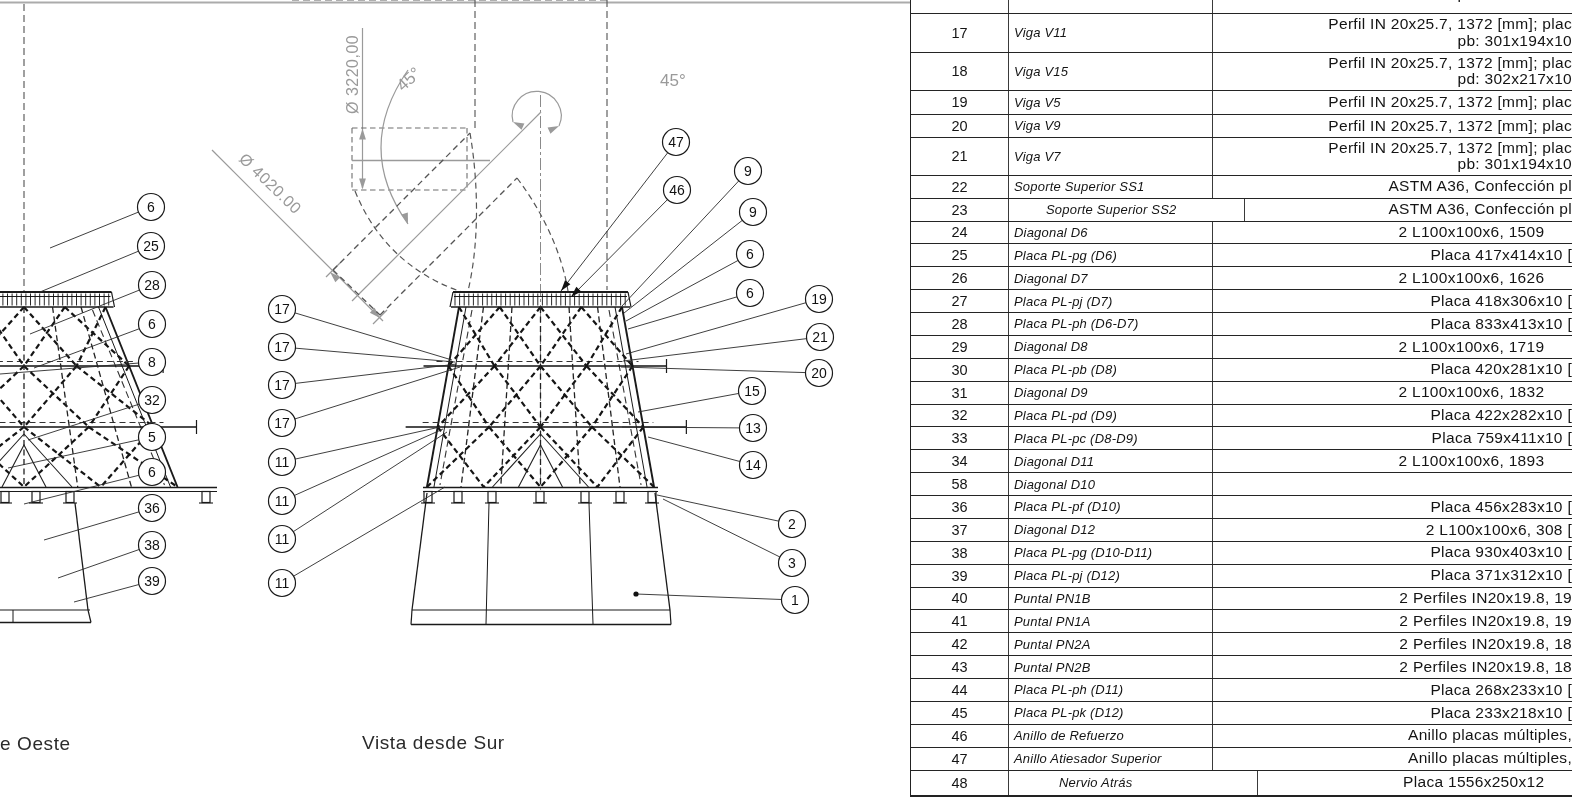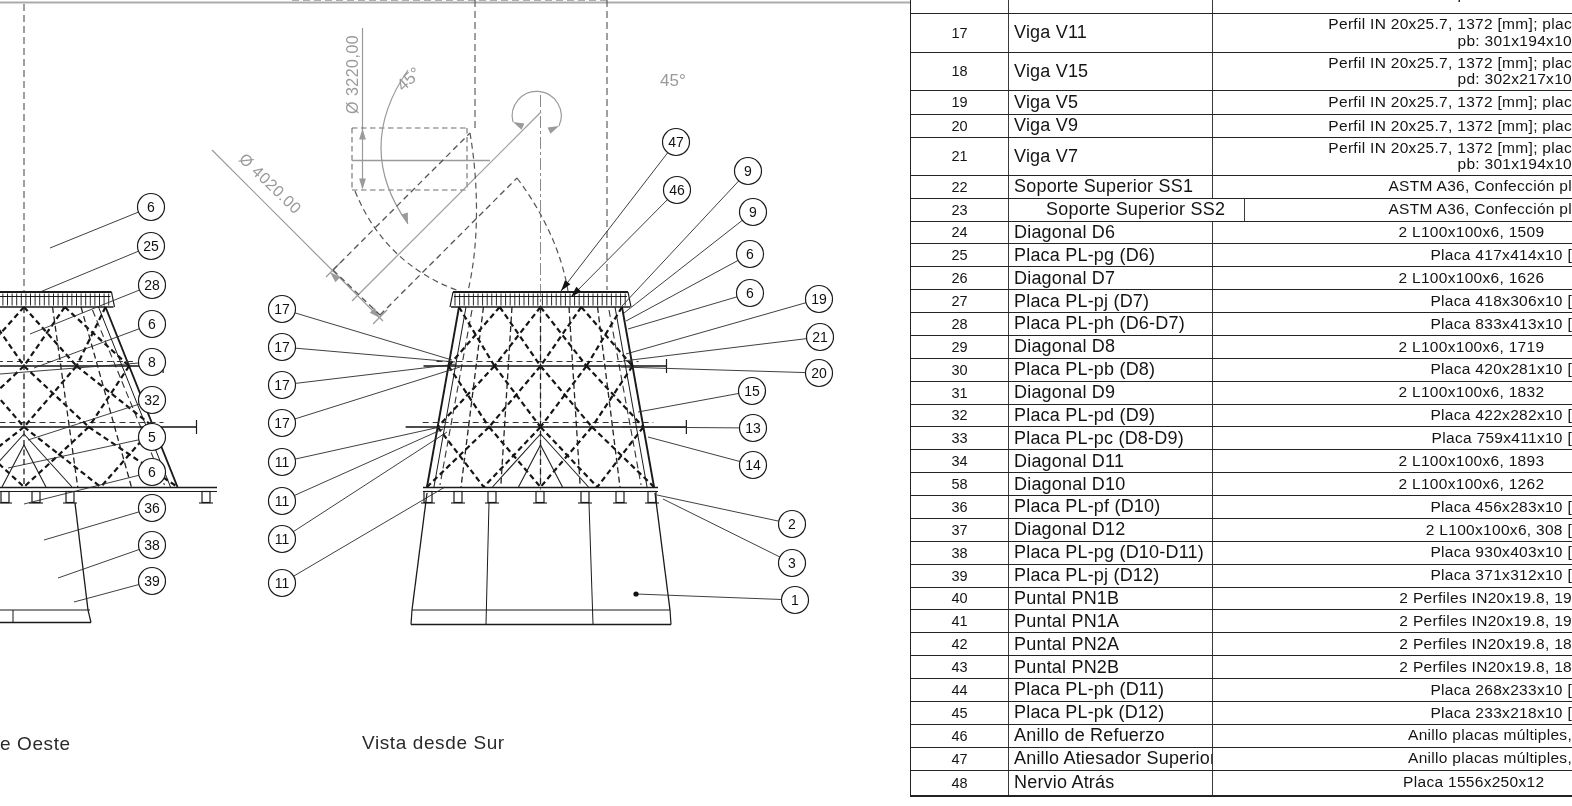--- a/index.html
+++ b/index.html
@@ -9,22 +9,22 @@
   .view-label{position:absolute;font-size:19px;letter-spacing:.6px;color:#2b2b2b;white-space:nowrap;}
   #label-west{left:0;top:733px;}
   #label-south{left:362px;top:732px;}
   
   #bom{position:absolute;left:910px;top:-25px;width:662px;background:#fff;
        border-left:1.6px solid #222;border-bottom:2px solid #222;box-sizing:border-box;}
   .bom-row{display:flex;border-top:1.5px solid #242424;box-sizing:border-box;align-items:center;
        color:#141414;}
   .bc{box-sizing:border-box;height:100%;display:flex;align-items:center;}
   .bc-num{width:98px;justify-content:center;font-size:14.5px;border-right:1.4px solid #3a3a3a;}
-  .bc-name{width:204px;padding-left:5px;font-size:18px;letter-spacing:.2px;
-       border-right:1.4px solid #3a3a3a;white-space:nowrap;overflow:hidden;}
+  .bc-name{width:204px;padding-left:5px;font-size:13px;letter-spacing:.2px;
+       border-right:1.4px solid #3a3a3a;white-space:nowrap;overflow:hidden;font-style:italic;}
   .bc-desc{flex:1;flex-direction:column;justify-content:center;align-items:flex-end;
        font-size:15.5px;letter-spacing:.3px;line-height:16.5px;white-space:pre;overflow:hidden;}
   svg text{font-family:"Liberation Sans",sans-serif;}
 </style>
 </head>
 <body>
 
 <div id="stage">
 
   <div id="drawing">
@@ -544,21 +544,20 @@
         <div class="bc bc-desc"><div>Placa 759x411x10 [</div></div>
       </div>
       <div class="bom-row" style="height: 22.88px;">
         <div class="bc bc-num">34</div>
         <div class="bc bc-name">Diagonal D11</div>
         <div class="bc bc-desc"><div>2 L100x100x6, 1893      </div></div>
       </div>
       <div class="bom-row" style="height: 22.88px;">
         <div class="bc bc-num">58</div>
         <div class="bc bc-name">Diagonal D10</div>
-        <div class="bc bc-desc"><div>2 L100x100x6, 1262      </div></div>
       </div>
       <div class="bom-row" style="height: 22.88px;">
         <div class="bc bc-num">36</div>
         <div class="bc bc-name">Placa PL-pf (D10)</div>
         <div class="bc bc-desc"><div>Placa 456x283x10 [</div></div>
       </div>
       <div class="bom-row" style="height: 22.88px;">
         <div class="bc bc-num">37</div>
         <div class="bc bc-name">Diagonal D12</div>
         <div class="bc bc-desc"><div>2 L100x100x6, 308 [</div></div>
@@ -606,19 +605,19 @@
       <div class="bom-row" style="height: 22.88px;">
         <div class="bc bc-num">46</div>
         <div class="bc bc-name">Anillo de Refuerzo</div>
         <div class="bc bc-desc"><div>Anillo placas múltiples,</div></div>
       </div>
       <div class="bom-row" style="height: 22.88px;">
         <div class="bc bc-num">47</div>
         <div class="bc bc-name">Anillo Atiesador Superior</div>
         <div class="bc bc-desc"><div>Anillo placas múltiples,</div></div>
       </div>
-      <div class="bom-row" style="height: 25px;">
+      <div class="bom-row" style="height: 25px; gap: 45px;">
         <div class="bc bc-num">48</div>
         <div class="bc bc-name">Nervio Atrás</div>
         <div class="bc bc-desc"><div>Placa 1556x250x12      </div></div>
       </div>
     </div>
 </div>
 
 </body></html>

